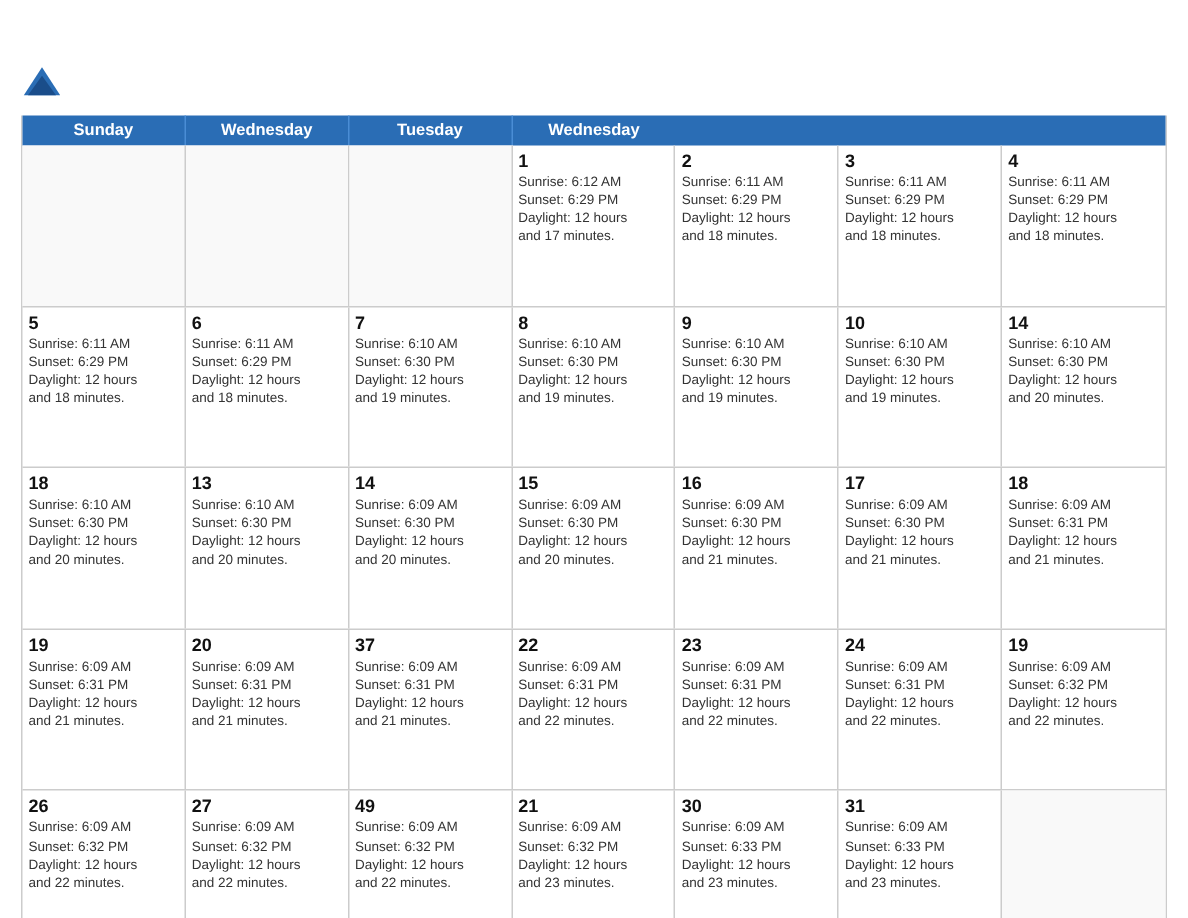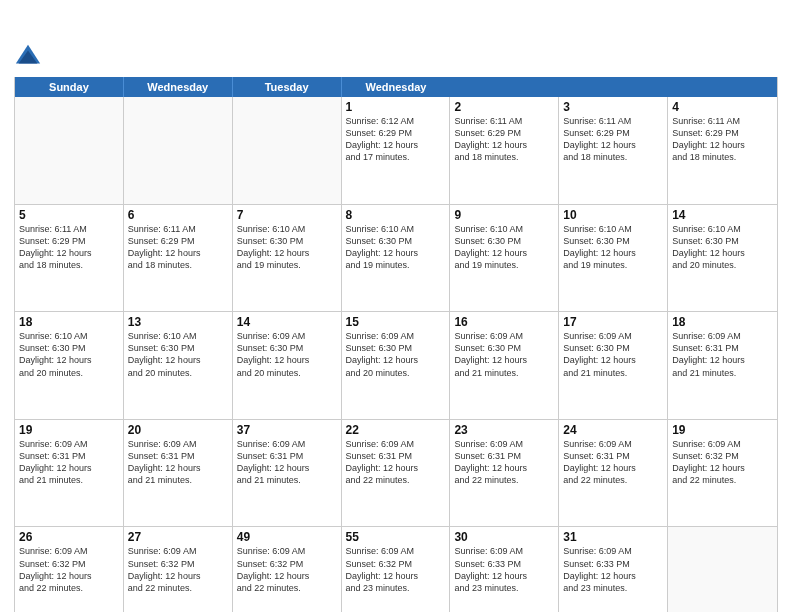--- a/index.html
+++ b/index.html
@@ -343,21 +343,21 @@
 and 22 minutes.</div>
           </div>
           <div class="cal-cell">
             <div class="day-num">49</div>
             <div class="cell-info" style="white-space: pre-line;">Sunrise: 6:09 AM
 Sunset: 6:32 PM
 Daylight: 12 hours
 and 22 minutes.</div>
           </div>
           <div class="cal-cell">
-            <div class="day-num">55</div>
+            <div class="day-num">21</div>
             <div class="cell-info" style="white-space: pre-line;">Sunrise: 6:09 AM
 Sunset: 6:32 PM
 Daylight: 12 hours
 and 23 minutes.</div>
           </div>
           <div class="cal-cell">
             <div class="day-num">30</div>
             <div class="cell-info" style="white-space: pre-line;">Sunrise: 6:09 AM
 Sunset: 6:33 PM
 Daylight: 12 hours

